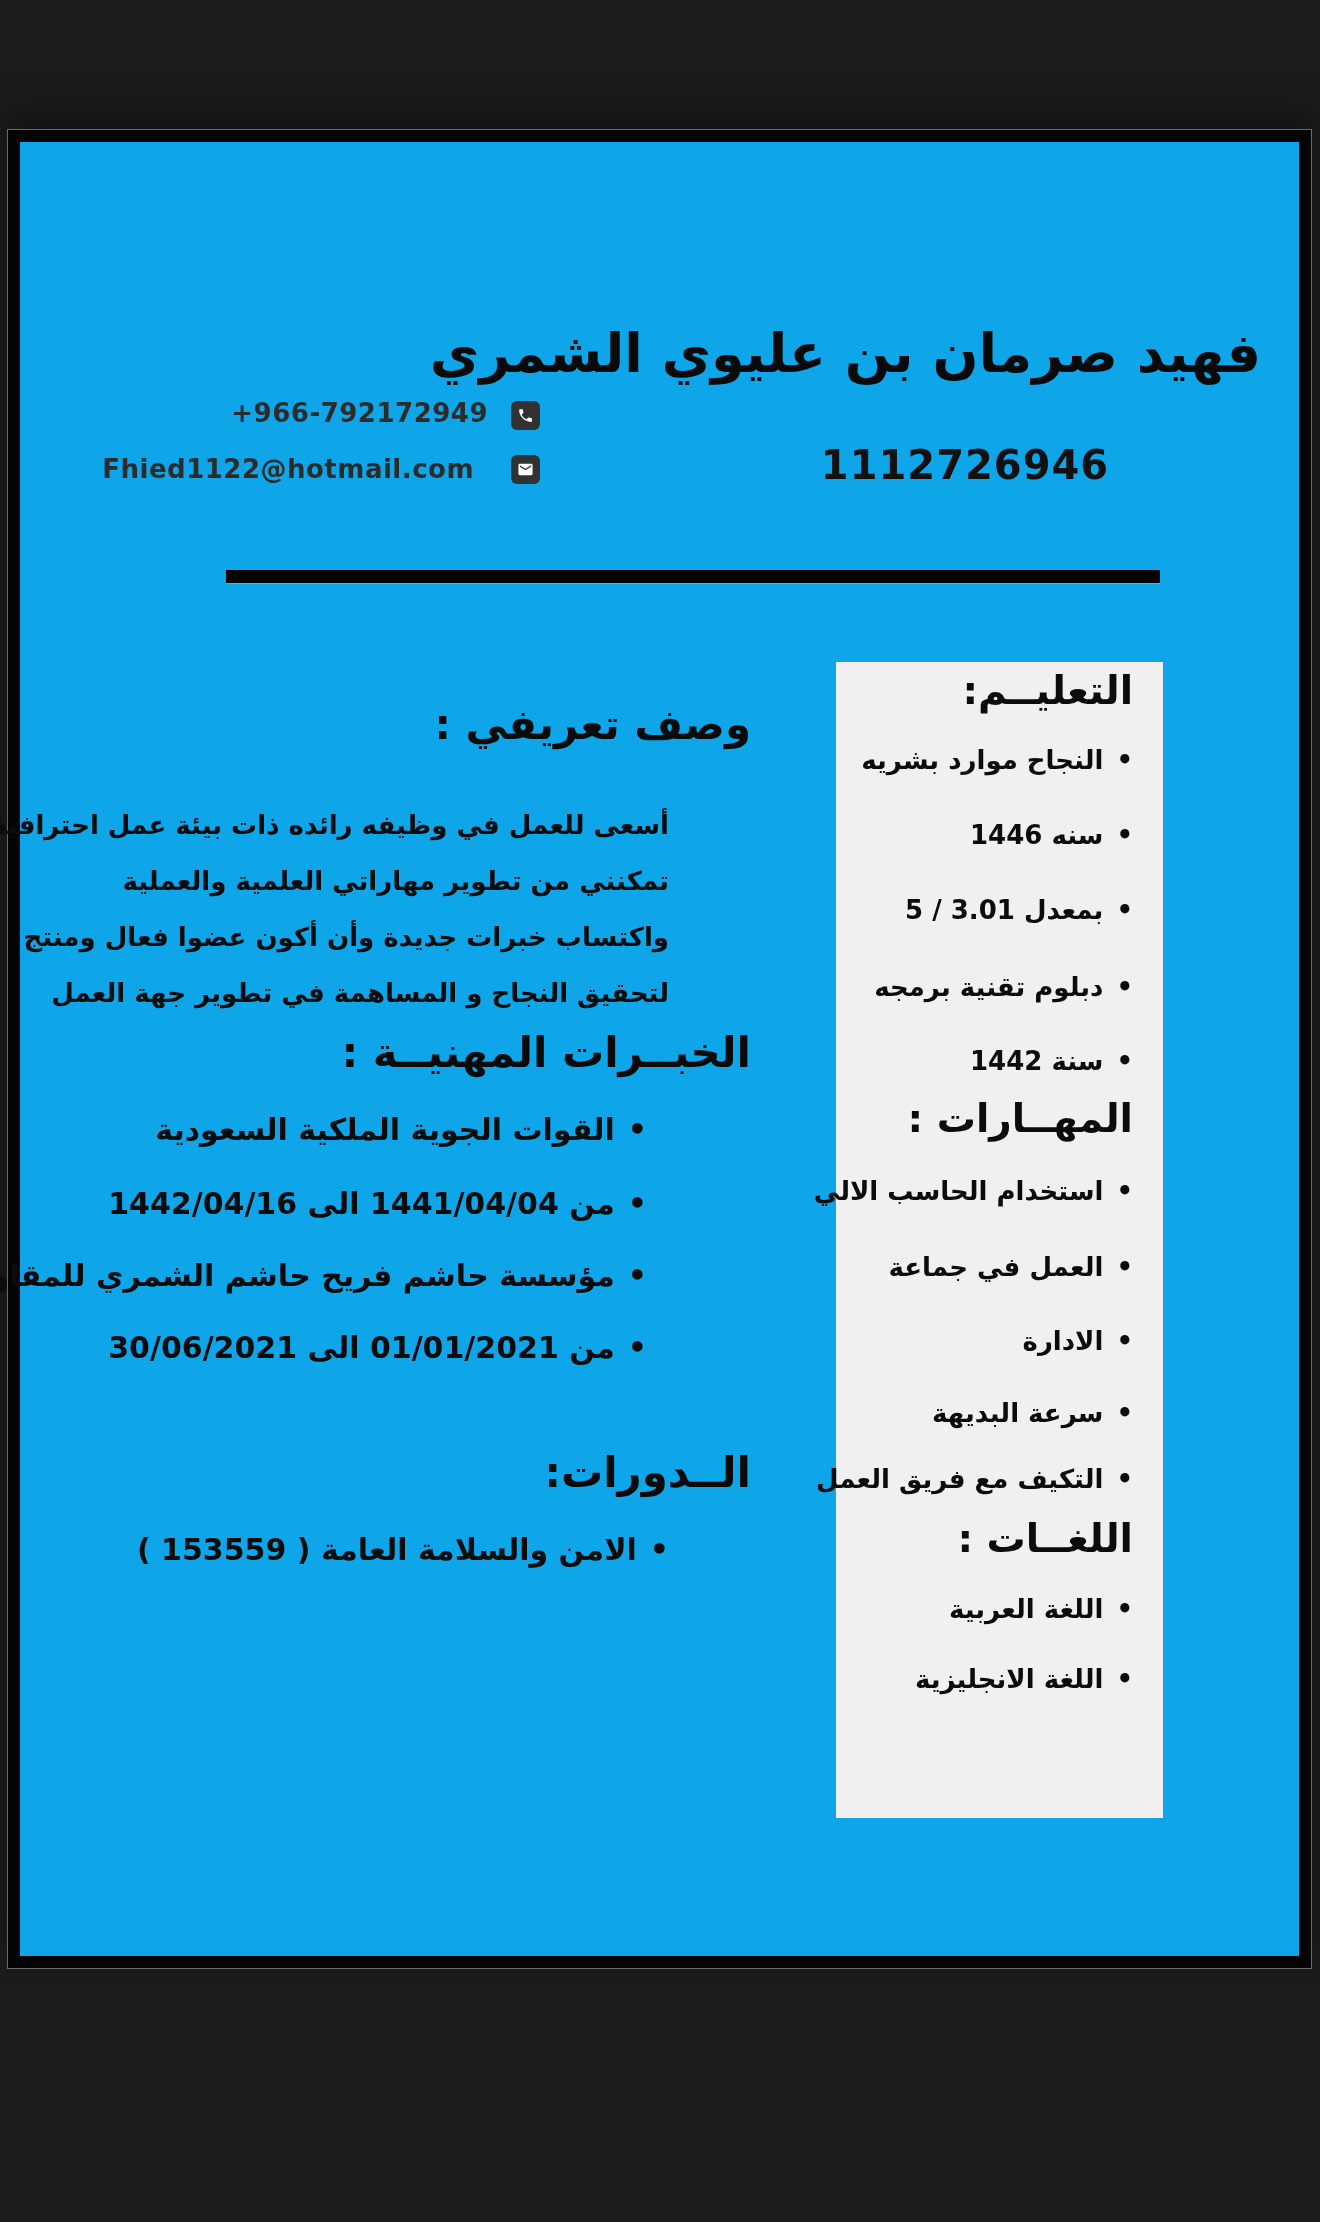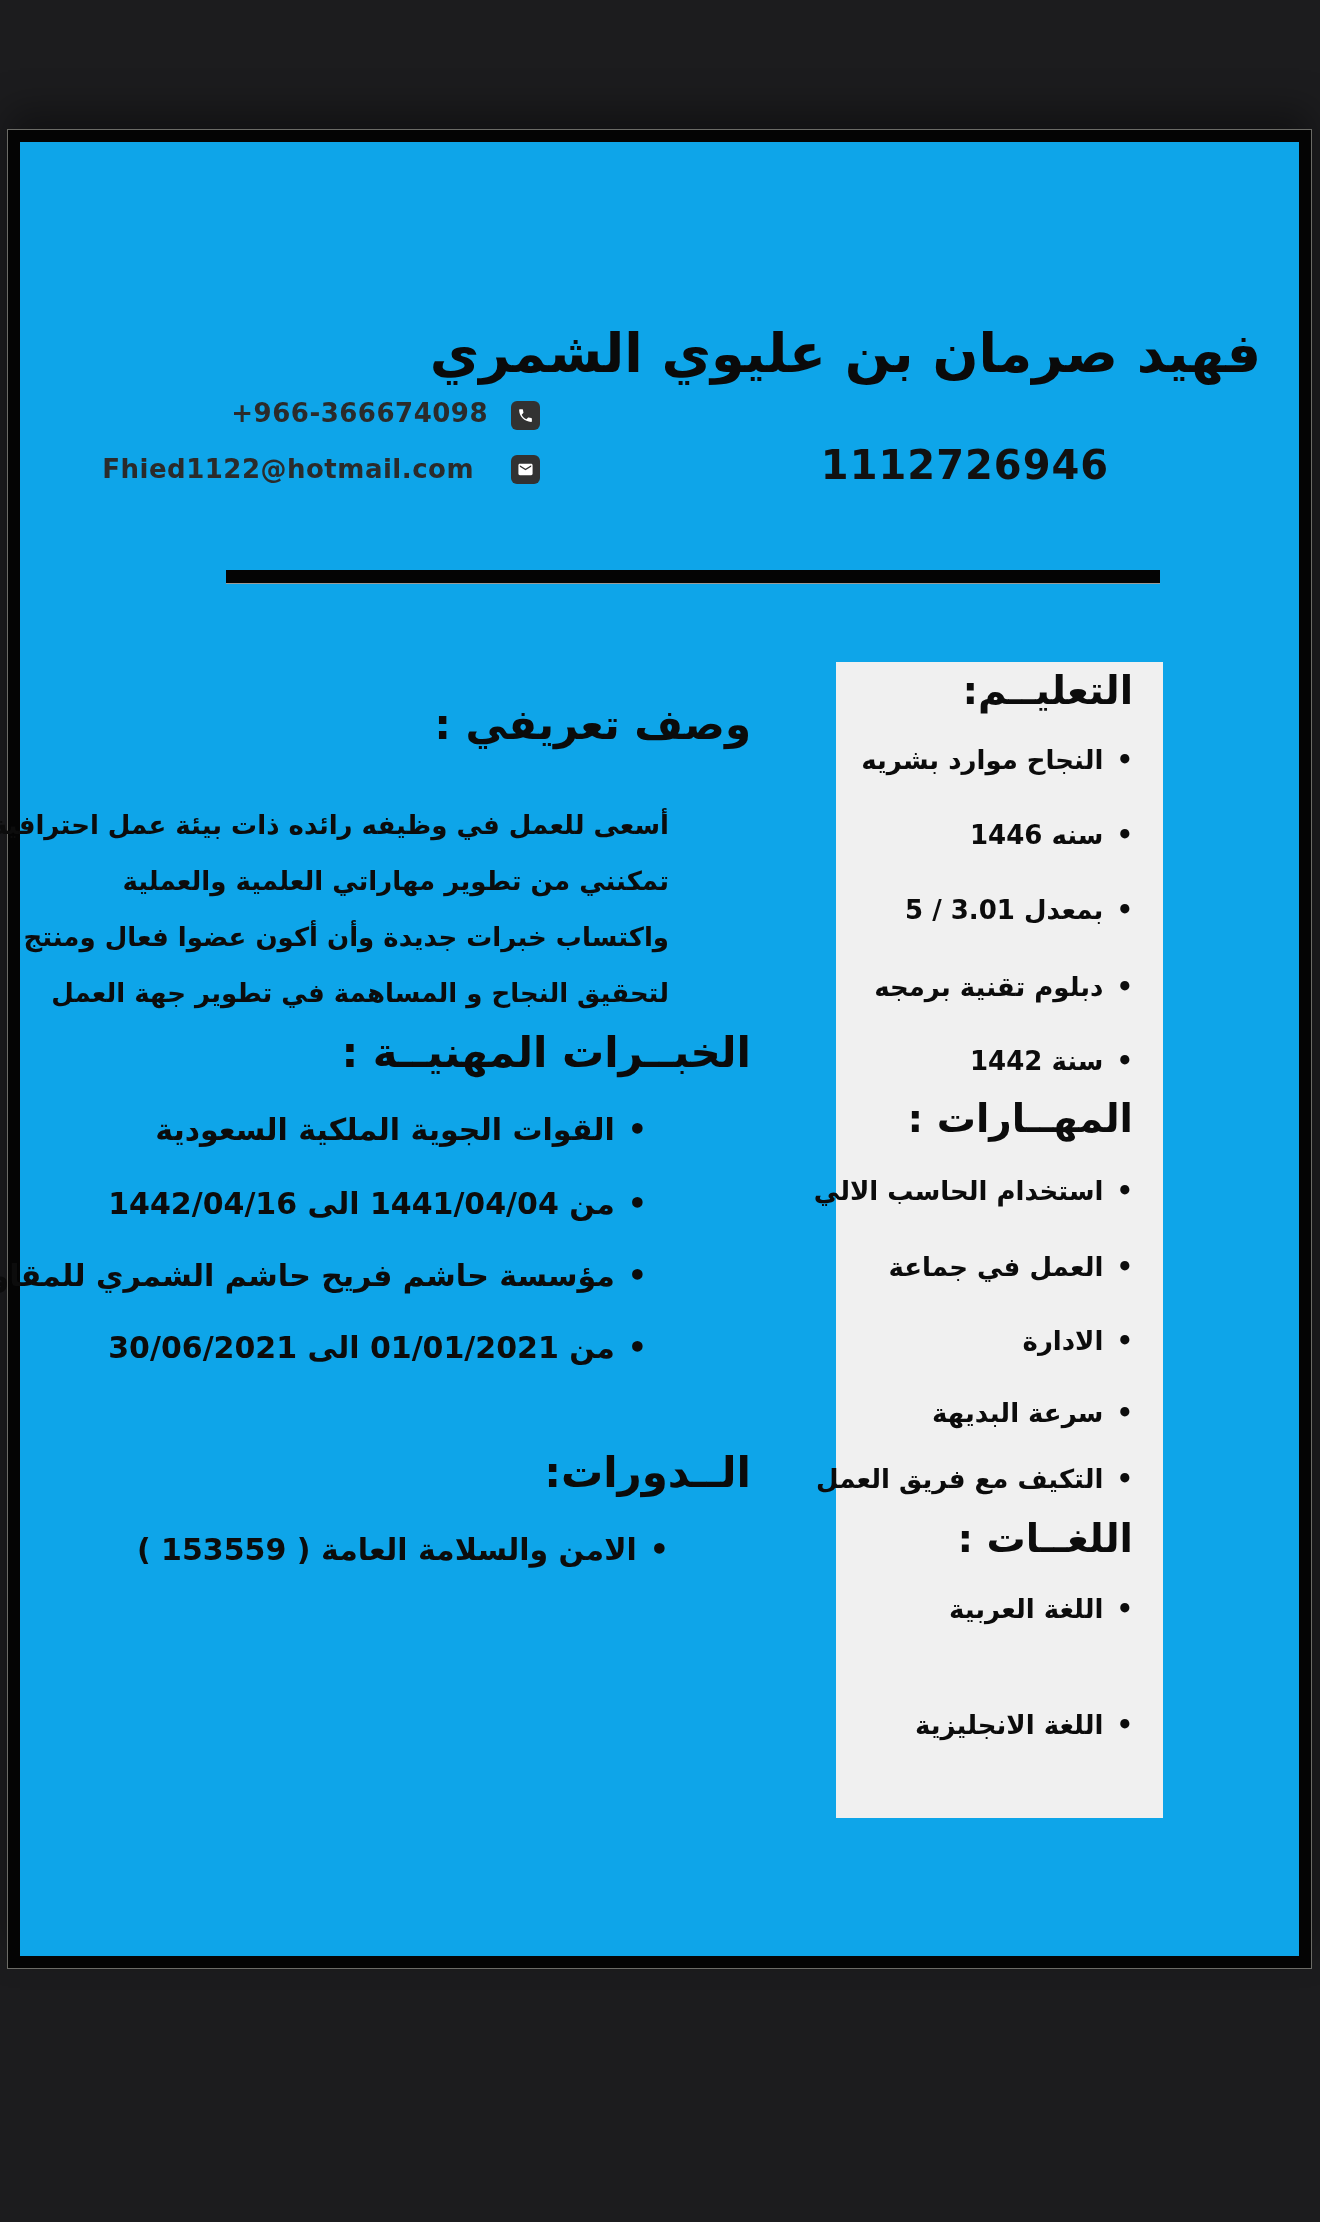--- a/index.html
+++ b/index.html
@@ -77,21 +77,21 @@
   .c-item{right:630px;}
 </style>
 </head>
 <body>
 
 <div class="page">
 
   <div class="name">فهيد صرمان بن عليوي الشمري</div>
   <div class="idnum">1112726946</div>
 
-  <div class="contact-text contact-phone">+966-366674098</div>
+  <div class="contact-text contact-phone">+966-792172949</div>
   <div class="icon-box icon-phone">
     <svg width="17" height="17" viewBox="0 0 24 24" fill="#ffffff" xmlns="http://www.w3.org/2000/svg">
       <path d="M6.62 10.79c1.44 2.83 3.76 5.14 6.59 6.59l2.2-2.2c.27-.27.67-.36 1.02-.24 1.12.37 2.33.57 3.57.57.55 0 1 .45 1 1V20c0 .55-.45 1-1 1-9.39 0-17-7.61-17-17 0-.55.45-1 1-1h3.5c.55 0 1 .45 1 1 0 1.25.2 2.45.57 3.57.11.35.03.74-.25 1.02l-2.2 2.2z"></path>
     </svg>
   </div>
 
   <div class="contact-text contact-email">Fhied1122@hotmail.com</div>
   <div class="icon-box icon-email">
     <svg width="17" height="17" viewBox="0 0 24 24" fill="#ffffff" xmlns="http://www.w3.org/2000/svg">
       <path d="M20 4H4c-1.1 0-1.99.9-1.99 2L2 18c0 1.1.9 2 2 2h16c1.1 0 2-.9 2-2V6c0-1.1-.9-2-2-2zm0 4l-8 5-8-5V6l8 5 8-5v2z"></path>
@@ -113,21 +113,21 @@
 
     <div class="sb-item" style="top:514px"><span class="dot">•</span><span>استخدام الحاسب الالي</span></div>
     <div class="sb-item" style="top:590px"><span class="dot">•</span><span>العمل في جماعة</span></div>
     <div class="sb-item" style="top:664px"><span class="dot">•</span><span>الادارة</span></div>
     <div class="sb-item" style="top:736px"><span class="dot">•</span><span>سرعة البديهة</span></div>
     <div class="sb-item" style="top:802px"><span class="dot">•</span><span>التكيف مع فريق العمل</span></div>
 
     <div class="sb-title" style="top:854px">اللغــات :</div>
 
     <div class="sb-item" style="top:932px"><span class="dot">•</span><span>اللغة العربية</span></div>
-    <div class="sb-item" style="top:1048px"><span class="dot">•</span><span>اللغة الانجليزية</span></div>
+    <div class="sb-item" style="top:1002px"><span class="dot">•</span><span>اللغة الانجليزية</span></div>
   </aside>
 
   <div class="m-title" style="top:558px">وصف تعريفي :</div>
 
   <div class="para">
     <div>أسعى للعمل في وظيفه رائده ذات بيئة عمل احترافية</div>
     <div>تمكنني من تطوير مهاراتي العلمية والعملية</div>
     <div>واكتساب خبرات جديدة وأن أكون عضوا فعال ومنتج</div>
     <div>لتحقيق النجاح و المساهمة في تطوير جهة العمل</div>
   </div>

